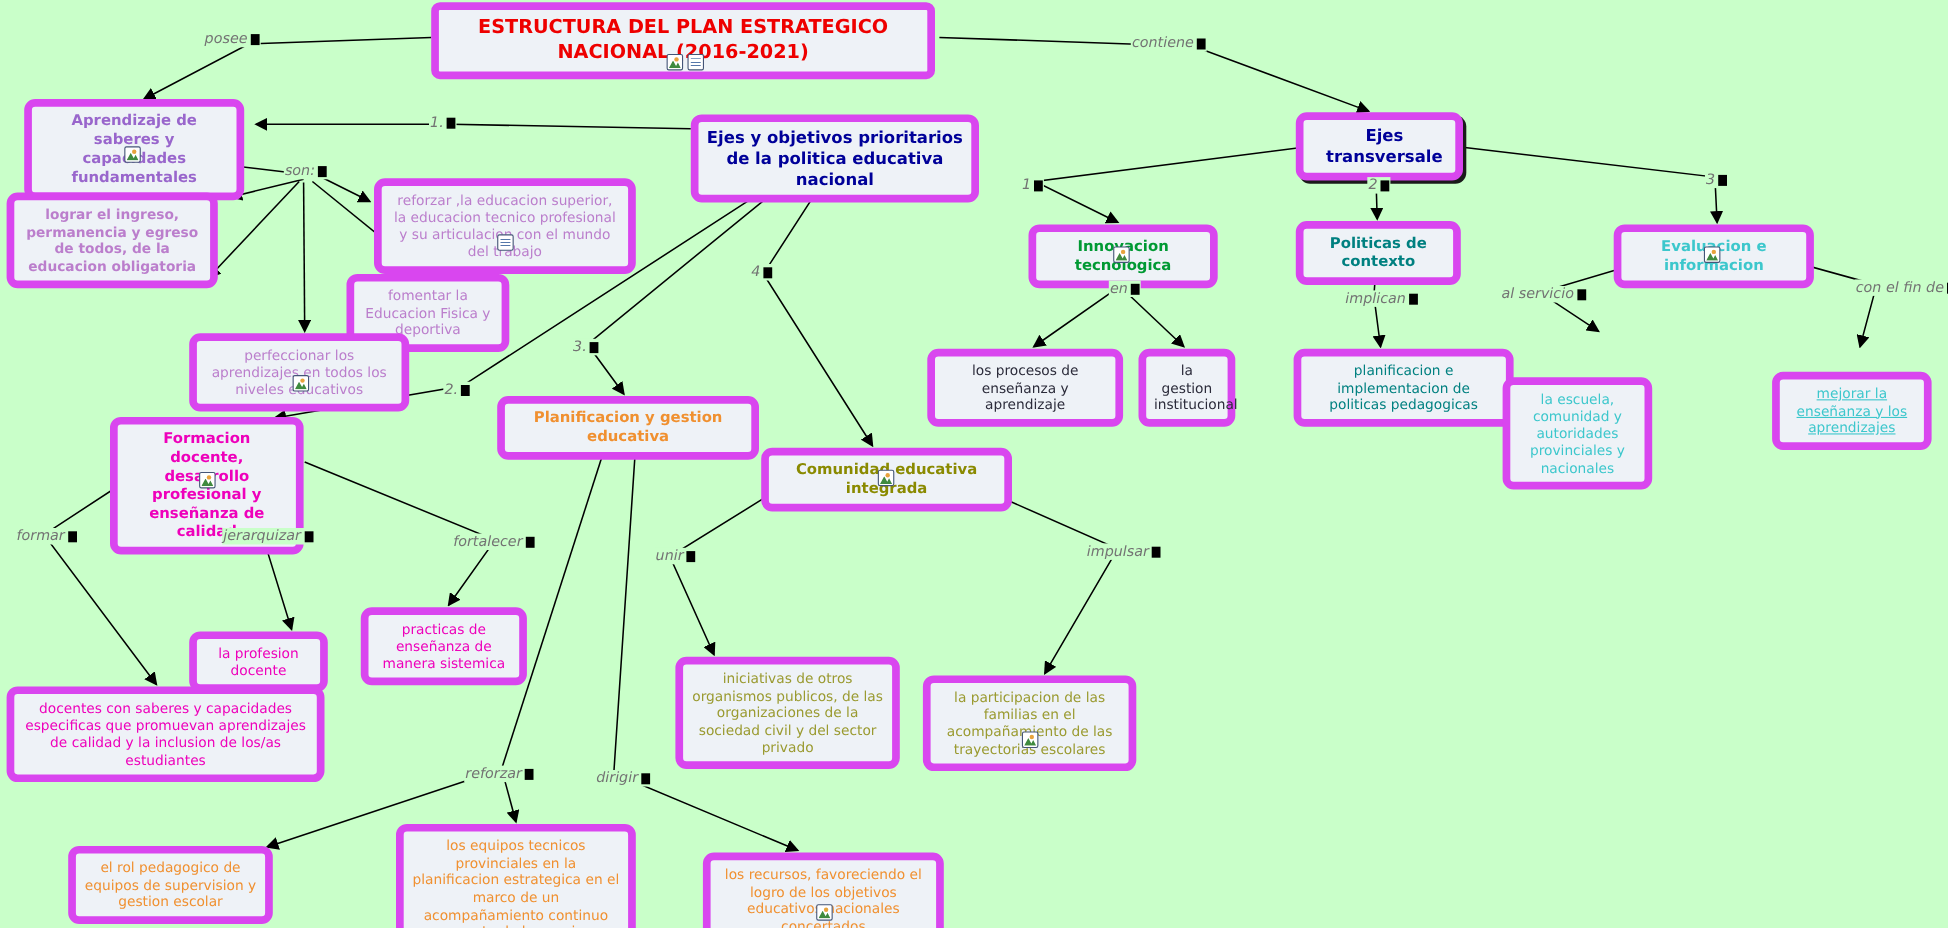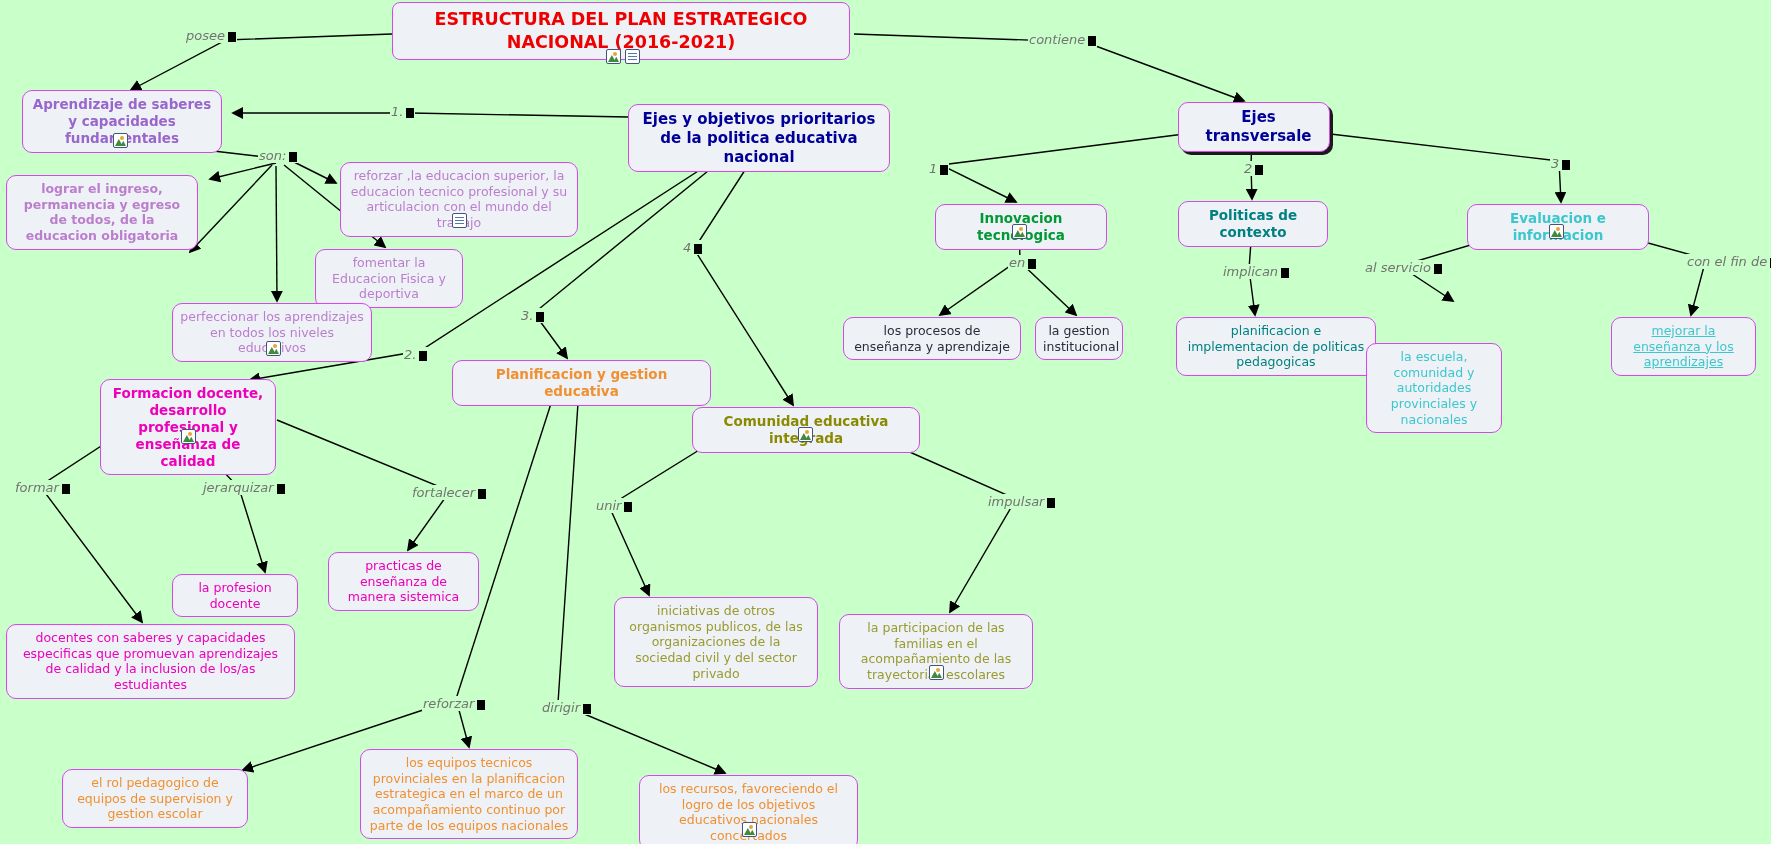--- a/index.html
+++ b/index.html
@@ -2,21 +2,21 @@
 <html><head>
 <meta charset="utf-8">
 <style>
   html,body{margin:0;padding:0;}
   body{font-family:"DejaVu Sans","Liberation Sans",sans-serif;}
   .canvas{position:relative;width:1771px;height:844px;background:#c9ffc9;overflow:hidden;}
   svg.edges{position:absolute;left:0;top:0;width:1771px;height:844px;}
   .cnode{
     position:absolute;
     background:#eef2f7;
-    border:1px solid #d946ef;
+    border:7px solid #d946ef;
     border-radius:10px;
     padding:5px 7px;
     text-align:center;
     font-size:12.5px;
     line-height:1.25;
     box-sizing:border-box;
     color:#333;
   }
   .hdr{font-weight:bold;font-size:13.5px;}
   .big{font-weight:bold;font-size:15px;}
@@ -27,21 +27,21 @@
   .c-lpurple{color:#bb7ecc;}
   .c-navy{color:#000099;}
   .c-magenta{color:#ee00bb;}
   .c-orange{color:#f09030;}
   .c-olive{color:#9a9a30;}
   .c-olivehdr{color:#8a8a00;}
   .c-green{color:#009933;}
   .c-teal{color:#008080;}
   .c-cyan{color:#3cc7cc;}
   .c-dark{color:#2b2b3a;}
-  .u{text-decoration:underline;}
+  .u{text-decoration:underline;margin-top:21px;}
   .llabel{
     position:absolute;
     font-style:italic;
     font-size:13px;
     color:#737373;
     background:#c9ffc9;
     padding:0 1px;
     white-space:nowrap;
   }
   .llabel::after{
@@ -120,21 +120,21 @@
 
   <div class="cnode title-node c-red" style="left:392px;top:2px;width:458px;">ESTRUCTURA DEL PLAN ESTRATEGICO NACIONAL (2016-2021)</div>
   <div class="cnode hdr c-purple" style="left:22px;top:90px;width:200px;">Aprendizaje de saberes y capacidades fundamentales</div>
   <div class="cnode big c-navy" style="left:628px;top:104px;width:262px;">Ejes y objetivos prioritarios de la politica educativa nacional</div>
   <div class="cnode big c-navy shadowed" style="left:1178px;top:102px;width:152px;">Ejes transversale</div>
   <div class="cnode c-lpurple" style="left:6px;top:175px;width:192px;font-weight:bold;">lograr el ingreso, permanencia y egreso de todos, de la educacion obligatoria</div>
   <div class="cnode c-lpurple" style="left:340px;top:162px;width:238px;">reforzar ,la educacion superior, la educacion tecnico profesional y su articulacion con el mundo del trabajo</div>
   <div class="cnode c-lpurple" style="left:315px;top:249px;width:148px;">fomentar la Educacion Fisica y deportiva</div>
   <div class="cnode c-lpurple" style="left:172px;top:303px;width:200px;">perfeccionar los aprendizajes en todos los niveles educativos</div>
   <div class="cnode hdr c-magenta" style="left:100px;top:379px;width:176px;">Formacion docente, desarrollo profesional y enseñanza de calidad</div>
-  <div class="cnode hdr c-orange" style="left:452px;top:360px;width:259px;">Planificacion y gestion educativa</div>
+  <div class="cnode hdr c-orange" style="left:452px;top:360px;width:238px;">Planificacion y gestion educativa</div>
   <div class="cnode hdr c-olivehdr" style="left:692px;top:407px;width:228px;">Comunidad educativa integrada</div>
   <div class="cnode hdr c-green" style="left:935px;top:204px;width:172px;">Innovacion tecnologica</div>
   <div class="cnode hdr c-teal" style="left:1178px;top:201px;width:150px;">Politicas de contexto</div>
   <div class="cnode hdr c-cyan" style="left:1467px;top:204px;width:182px;">Evaluacion e informacion</div>
   <div class="cnode c-dark" style="left:843px;top:317px;width:178px;">los procesos de enseñanza y aprendizaje</div>
   <div class="cnode c-dark" style="left:1035px;top:317px;width:88px;">la gestion institucional</div>
   <div class="cnode c-teal" style="left:1176px;top:317px;width:200px;">planificacion e implementacion de politicas pedagogicas</div>
   <div class="cnode c-cyan" style="left:1366px;top:303px;width:136px;margin-top:40px;">la escuela, comunidad y autoridades provinciales y nacionales</div>
   <div class="cnode c-cyan u" style="left:1611px;top:317px;width:145px;">mejorar la enseñanza y los aprendizajes</div>
   <div class="cnode c-magenta" style="left:172px;top:574px;width:126px;">la profesion docente</div>

